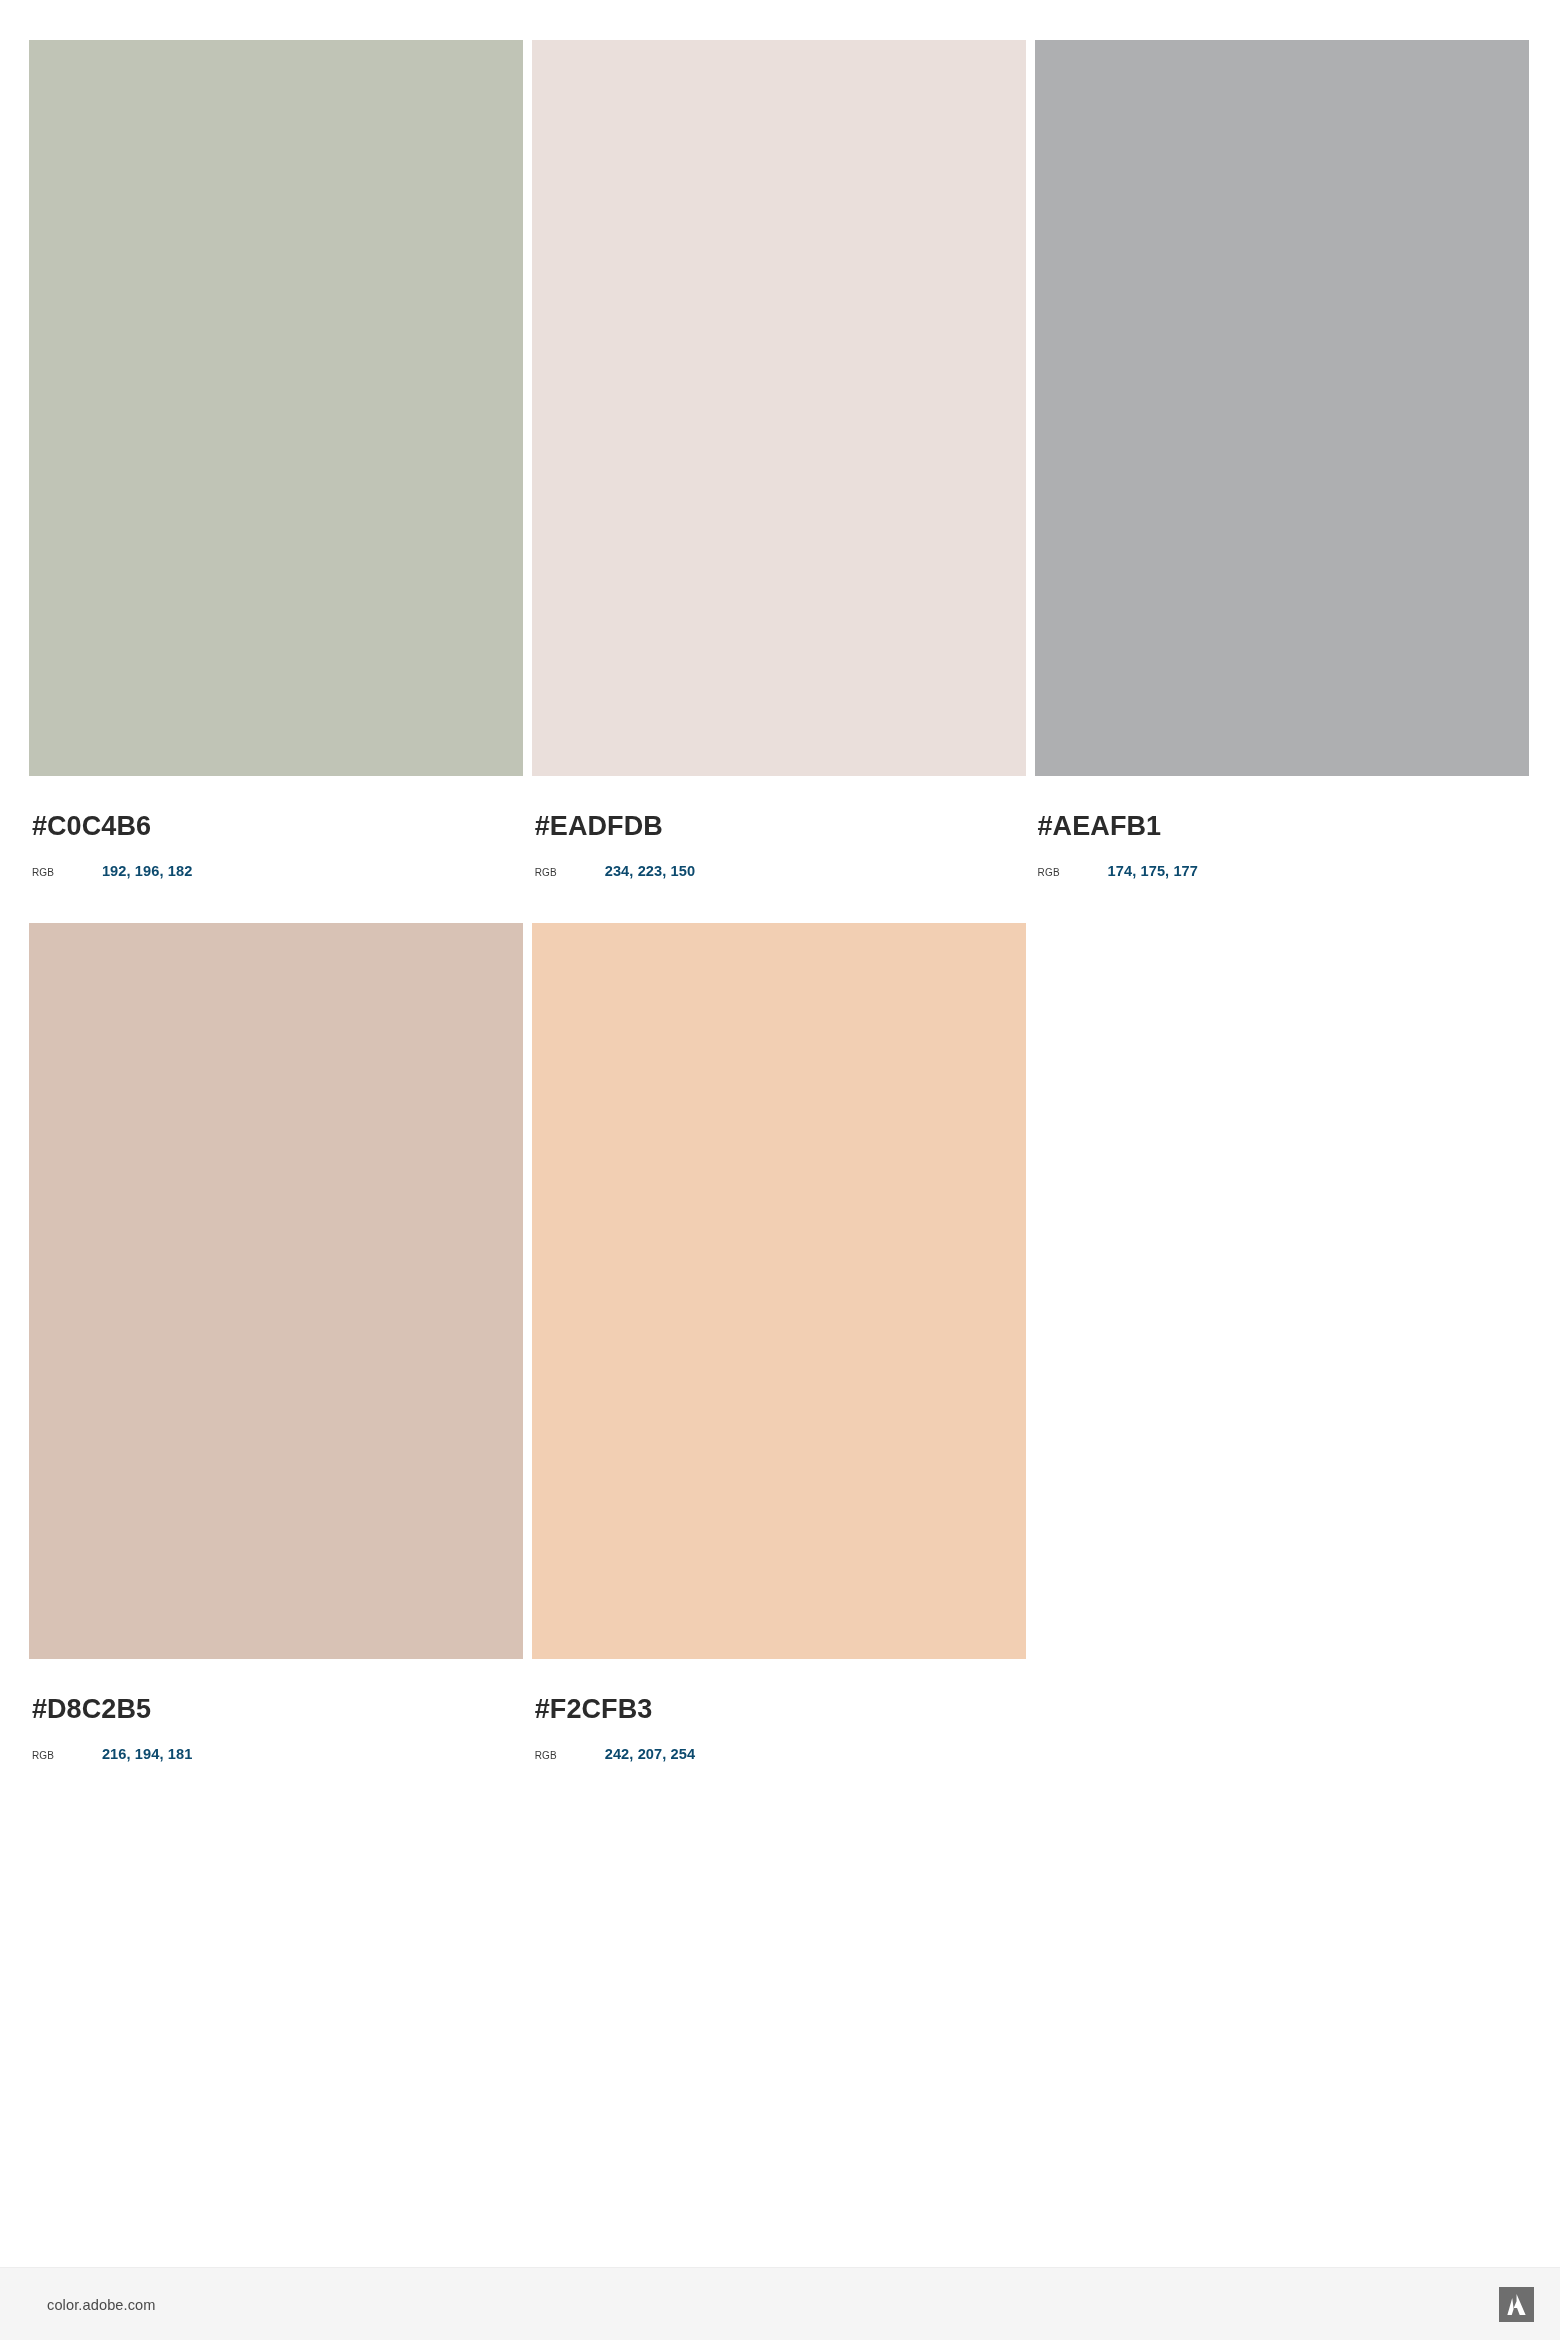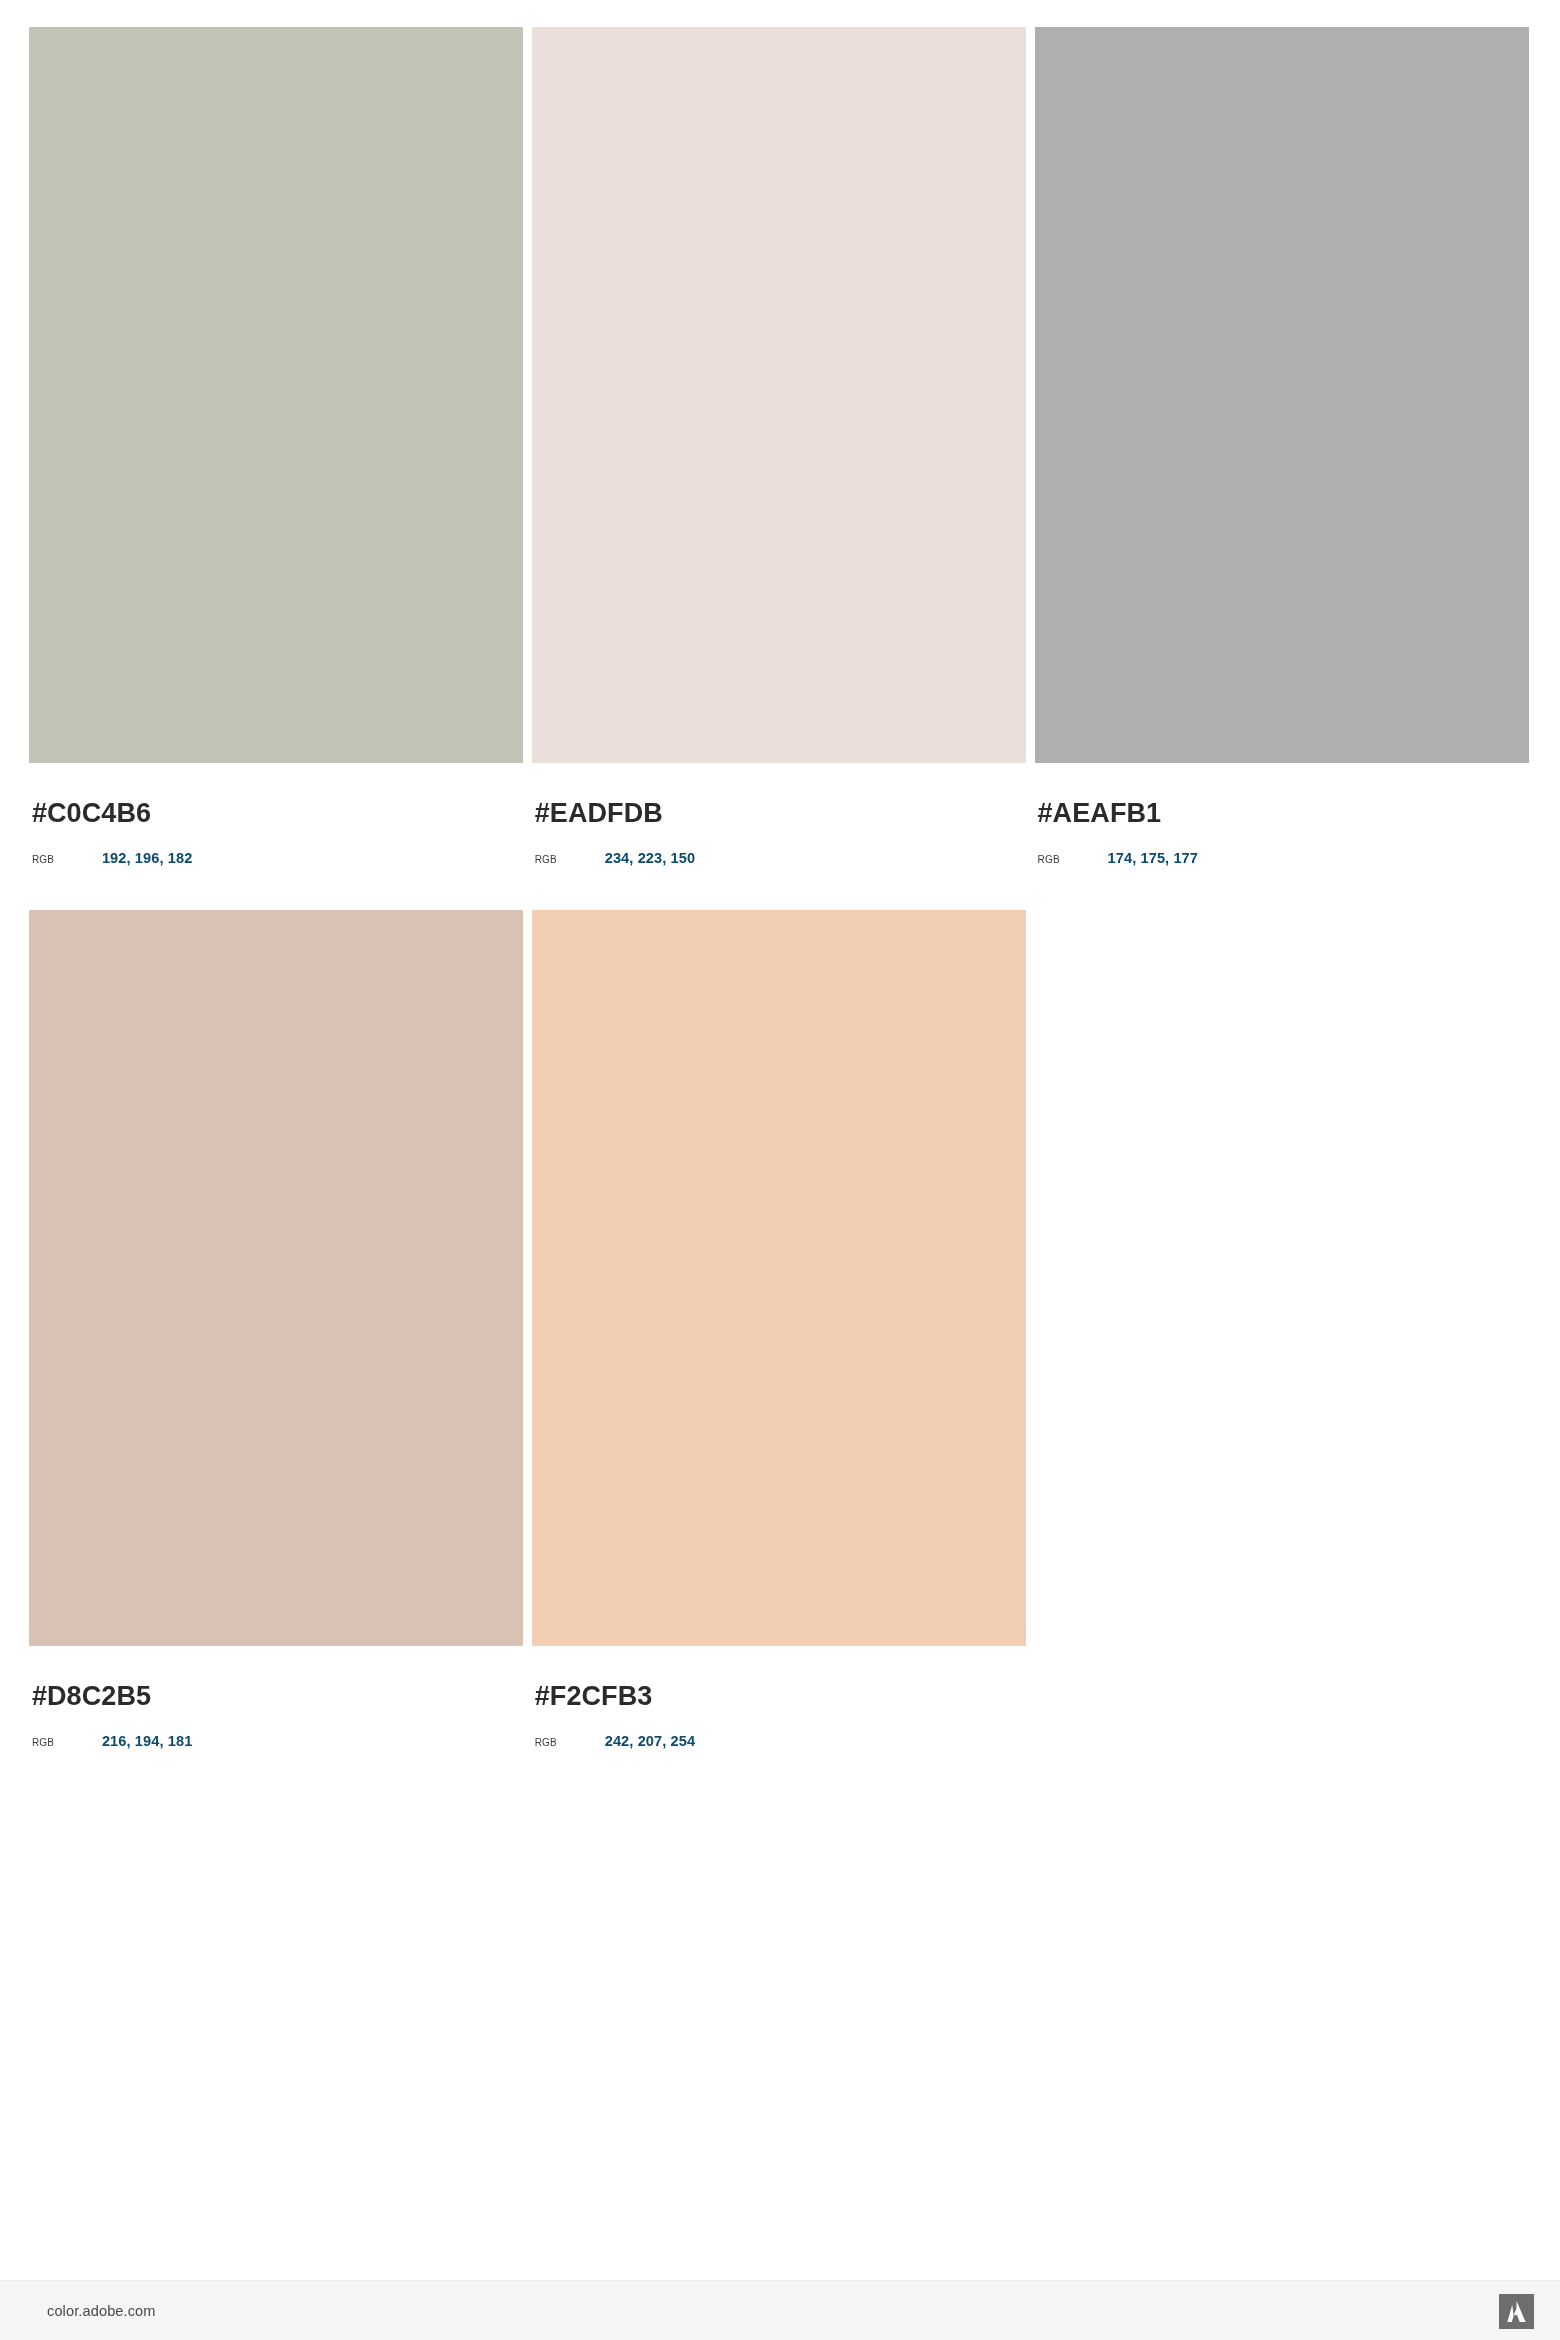--- a/index.html
+++ b/index.html
@@ -22,21 +22,21 @@
     left: 0;
     top: 0;
     width: 1560px;
     height: 2341px;
   }
 
   
   .swatch-grid {
     position: absolute;
     left: 29px;
-    top: 27px;
+    top: 40px;
     width: 1502px;
     display: flex;
     flex-wrap: wrap;
     gap: 0;
   }
 
   .swatch-card {
     width: 494px;
     margin-right: 8.8px;
     margin-bottom: 44px;
@@ -89,21 +89,21 @@
     color: #0c4a6e;
     letter-spacing: 0.1px;
   }
 
   
   #page-footer {
     position: absolute;
     left: 0;
     bottom: 0;
     width: 1560px;
-    height: 61px;
+    height: 74px;
     background: #f5f5f5;
     border-top: 1px solid #ededed;
     box-sizing: border-box;
     display: flex;
     align-items: center;
     justify-content: space-between;
   }
 
   .footer-url {
     font-size: 14.6px;

